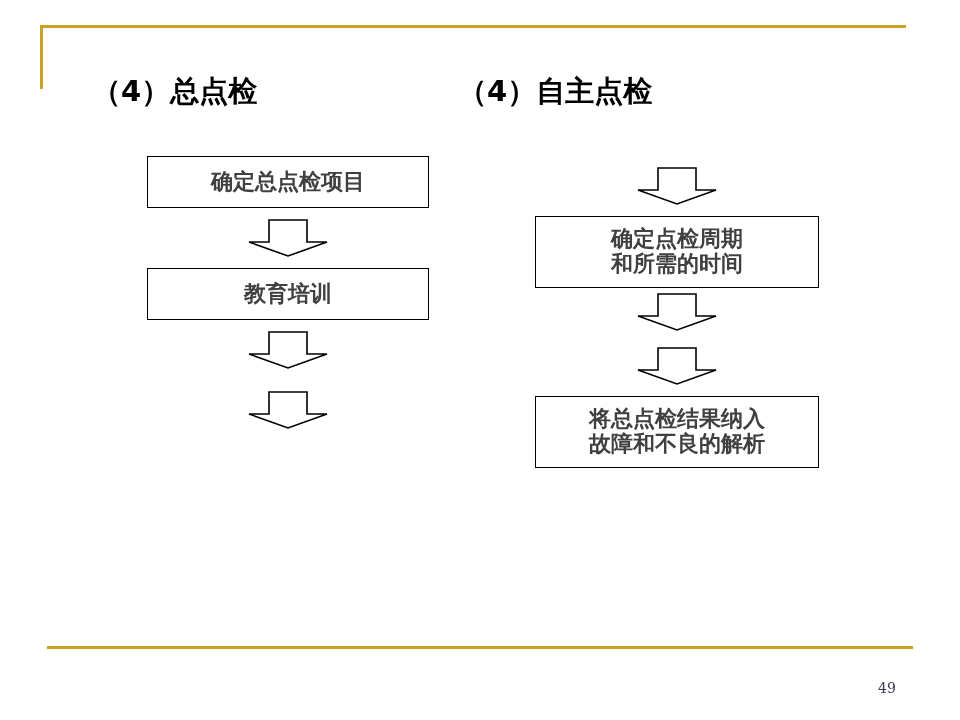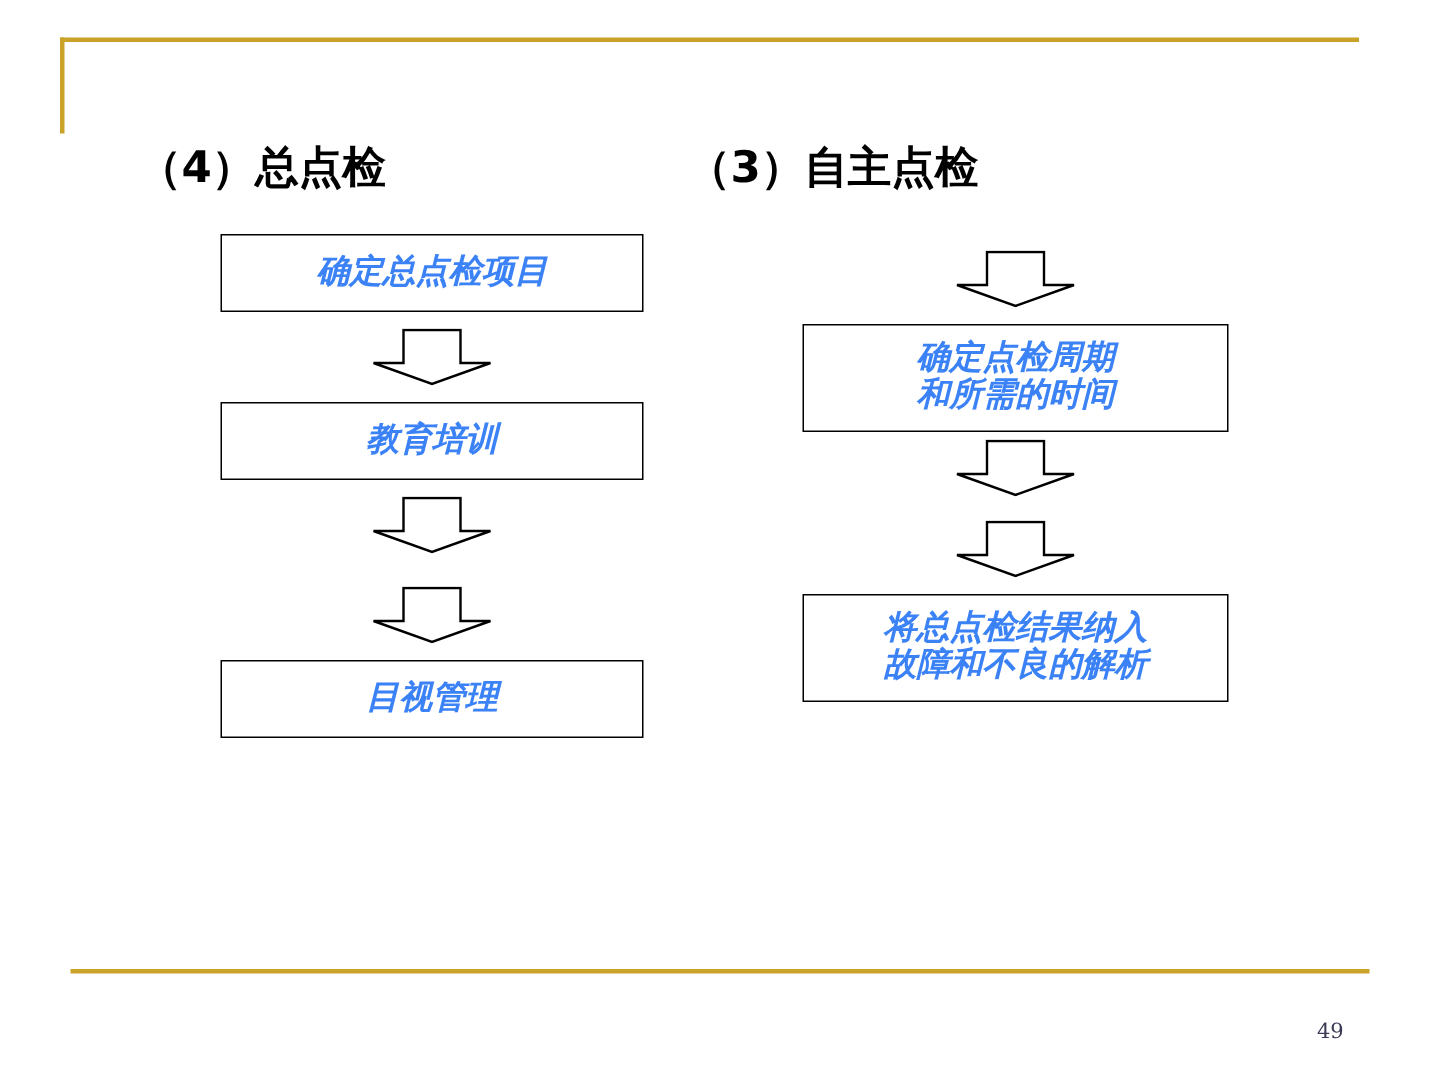--- a/index.html
+++ b/index.html
@@ -43,21 +43,20 @@
 
   
   .heading {
     position: absolute;
     font-family: "DejaVu Sans", "Liberation Sans", sans-serif;
     font-weight: bold;
     font-size: 29px;
     color: #000000;
     letter-spacing: 0px;
     white-space: nowrap;
-    margin-top: 20px;
   }
   .heading-left  { left: 92px;  top: 72px; }
   .heading-right { left: 458px; top: 72px; }
 
   
   .column {
     position: absolute;
   }
   .column-left  { left: 147px; top: 156px; width: 282px; }
   .column-right { left: 535px; top: 156px; width: 284px; }
@@ -66,23 +65,22 @@
     box-sizing: border-box;
     width: 100%;
     border: 1.6px solid #000000;
     background: #ffffff;
     display: flex;
     align-items: center;
     justify-content: center;
     text-align: center;
     font-family: "DejaVu Sans", "Liberation Sans", sans-serif;
     font-weight: bold;
-    color: #3b82f6;
+    color: #404040;
     line-height: 1.12;
-    font-style: italic;
   }
   .flow-box.single {
     height: 52px;
     font-size: 22px;
   }
   .flow-box.double {
     height: 72px;
     font-size: 22px;
   }
   .flow-box .box-text {
@@ -118,21 +116,21 @@
   }
 </style>
 </head>
 <body>
 
 <div class="deco-top-horizontal"></div>
 <div class="deco-top-vertical"></div>
 <div class="deco-bottom-horizontal"></div>
 
 <div class="heading heading-left">（4）总点检</div>
-<div class="heading heading-right">（3）自主点检</div>
+<div class="heading heading-right">（4）自主点检</div>
 
 <div class="column column-left">
 
   <div class="flow-box single">
     <span class="box-text">确定总点检项目</span>
   </div>
 
   <div class="arrow-wrap">
     <svg width="80" height="38" viewBox="0 0 80 38" aria-hidden="true">
       <polygon class="arrow-shape" points="21,1 59,1 59,23 79,23 40,37 1,23 21,23"></polygon>
@@ -149,23 +147,20 @@
     </svg>
   </div>
 
 
   <div class="arrow-wrap">
     <svg width="80" height="38" viewBox="0 0 80 38" aria-hidden="true">
       <polygon class="arrow-shape" points="21,1 59,1 59,23 79,23 40,37 1,23 21,23"></polygon>
     </svg>
   </div>
 
-  <div class="flow-box single">
-    <span class="box-text">目视管理</span>
-  </div>
 
 </div>
 
 <div class="column column-right">
 
 
   <div class="arrow-wrap">
     <svg width="80" height="38" viewBox="0 0 80 38" aria-hidden="true">
       <polygon class="arrow-shape" points="21,1 59,1 59,23 79,23 40,37 1,23 21,23"></polygon>
     </svg>

